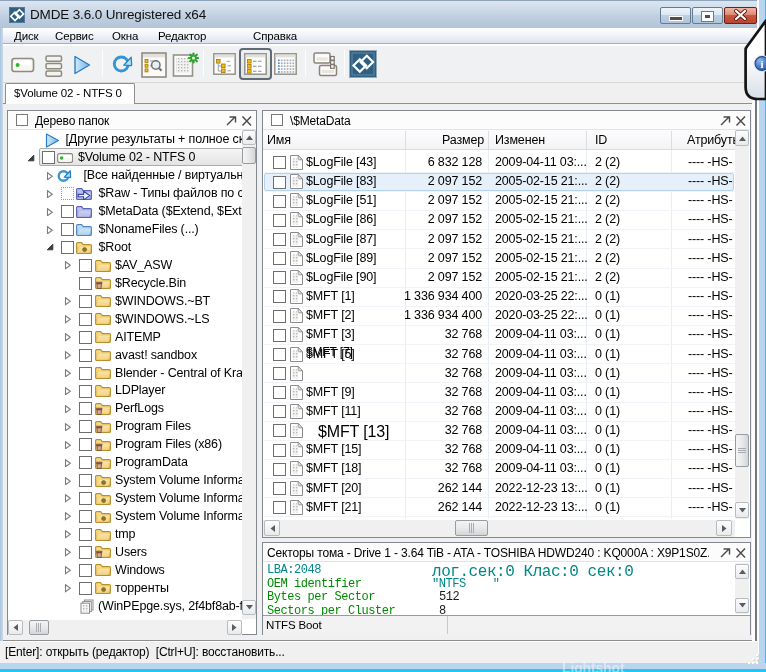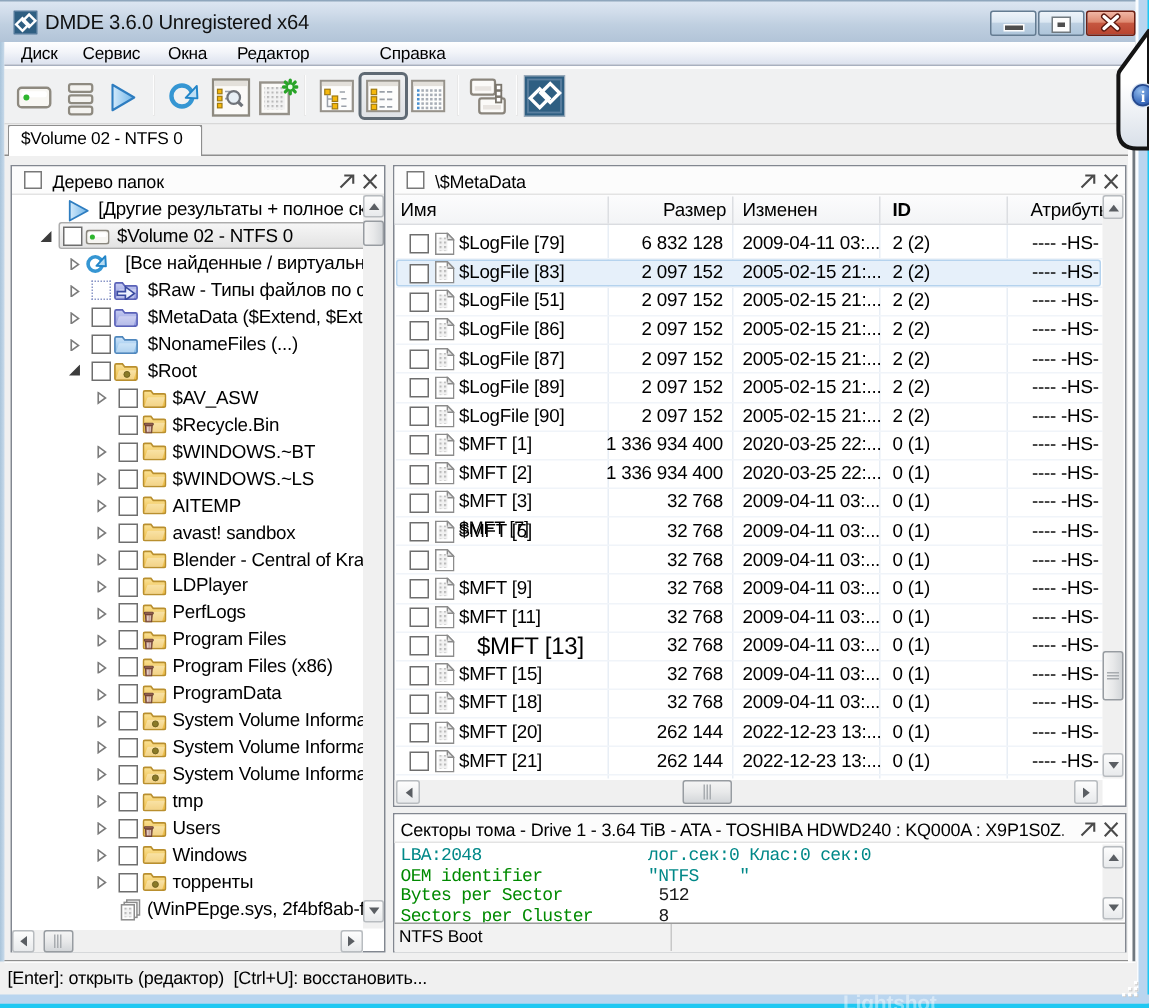--- a/index.html
+++ b/index.html
@@ -549,34 +549,34 @@
       <path d="M-2.5 -3.5 L2 0 L-2.5 3.5 Z" transform="translate(0 0) translate(0 0)" fill="#5a5e63"></path>
     </svg>
 <div class="abs" style="left:263px;top:130px;width:472px;height:20px;background:linear-gradient(180deg,#fcfcfd,#f3f4f6);border-bottom:1px solid #dadce0;"></div>
 <div class="abs" style="left:405px;top:131px;width:1px;height:18px;background:#dcdee2;"></div>
 <div class="abs" style="left:488px;top:131px;width:1px;height:18px;background:#dcdee2;"></div>
 <div class="abs" style="left:586px;top:131px;width:1px;height:18px;background:#dcdee2;"></div>
 <div class="abs" style="left:671px;top:131px;width:1px;height:18px;background:#dcdee2;"></div>
 <div class="txt" style="left:267px;top:133px;font-size:12.5px;color:#000;font-weight:normal;">Имя</div>
 <div class="txt" style="left:442px;top:133px;font-size:12.5px;color:#000;font-weight:normal;">Размер</div>
 <div class="txt" style="left:495px;top:133px;font-size:12.5px;color:#000;font-weight:normal;">Изменен</div>
-<div class="txt" style="left:595px;top:133px;font-size:12.5px;color:#000;font-weight:bold;">ID</div>
+<div class="txt" style="left:595px;top:133px;font-size:12.5px;color:#000;font-weight:normal;">ID</div>
 <div class="txt" style="left:687px;top:133px;font-size:12.5px;color:#000;font-weight:normal;">Атрибуты</div>
 <div class="abs" style="left:405px;top:150px;width:1px;height:369px;background:#e8eef5;"></div>
 <div class="abs" style="left:488px;top:150px;width:1px;height:369px;background:#e8eef5;"></div>
 <div class="abs" style="left:586px;top:150px;width:1px;height:369px;background:#e8eef5;"></div>
 <div class="abs" style="left:671px;top:150px;width:1px;height:369px;background:#e8eef5;"></div>
 <div class="hline" style="left:264px;top:171.8px;width:471px;background:#f0f4f9;"></div>
 <div class="cb" style="left:273px;top:156.3px;"></div>
 <svg class="abs" style="left:290px;top:155.0px" width="13" height="15" viewBox="0 0 13 15">
       <path d="M0.5 0.5 H8.2 L12.5 4.8 V14.5 H0.5 Z" fill="#fff" stroke="#8c8c8c"></path>
       <path d="M8.2 0.5 V4.8 H12.5 Z" fill="#e4e4e4" stroke="#8c8c8c" stroke-width="0.9"></path>
       <rect x="2.3" y="3.4" width="6" height="9" fill="url(#dots)"></rect>
     </svg>
-<div class="txt" style="left:306px;top:155.0px;font-size:12.5px;">$LogFile [79]</div>
+<div class="txt" style="left:306px;top:155.0px;font-size:12.5px;">$LogFile [43]</div>
 <div class="txt" style="left:340px;top:155.0px;width:142px;text-align:right;font-size:12.5px;">6 832 128</div>
 <div class="txt" style="left:495px;top:155.0px;font-size:12.5px;">2009-04-11 03:...</div>
 <div class="txt" style="left:595px;top:155.0px;font-size:12.5px;">2 (2)</div>
 <div class="txt" style="left:688px;top:155.0px;font-size:12.5px;">---- -HS-</div>
 <div class="hline" style="left:264px;top:190.9px;width:471px;background:#f0f4f9;"></div>
 <div class="abs" style="left:264px;top:172.5px;width:470px;height:18.8px;background:#e6f0fa;border:1px solid #b5d3ee;border-radius:2px;"></div>
 <div class="cb" style="left:273px;top:175.5px;"></div>
 <svg class="abs" style="left:290px;top:174.2px" width="13" height="15" viewBox="0 0 13 15">
       <path d="M0.5 0.5 H8.2 L12.5 4.8 V14.5 H0.5 Z" fill="#fff" stroke="#8c8c8c"></path>
       <path d="M8.2 0.5 V4.8 H12.5 Z" fill="#e4e4e4" stroke="#8c8c8c" stroke-width="0.9"></path>
@@ -815,21 +815,21 @@
     </svg>
 <div class="abs" style="left:263px;top:543px;width:487px;height:19px;background:#fcfcfc;border-bottom:1px solid #e3e3e3;"></div>
 <div class="txt" style="left:267px;top:546px;font-size:12px;color:#000;font-weight:normal;max-width:442px;overflow:hidden;">Секторы тома - Drive 1 - 3.64 TiB - ATA - TOSHIBA HDWD240 : KQ000A : X9P1S0Z...</div>
 <svg class="abs" style="left:719px;top:547px" width="13" height="12" viewBox="0 0 13 12">
       <path d="M2 10 L10 2 M4.5 2 H10.5 V7.5" fill="none" stroke="#4a4a4a" stroke-width="1.4"></path>
     </svg>
 <svg class="abs" style="left:735px;top:547px" width="12" height="12" viewBox="0 0 12 12">
       <path d="M1.5 1.5 L10 10.5 M10 1.5 L1.5 10.5" fill="none" stroke="#4a4a4a" stroke-width="1.4"></path>
     </svg>
 <div class="txt" style="left:267px;top:562.8px;font-size:12px;letter-spacing:-0.45px;font-family:'Liberation Mono',monospace;color:#008888;">LBA:2048</div>
-<div class="txt" style="left:432px;top:562.8px;font-size:12px;letter-spacing:-0.45px;font-family:'Liberation Mono',monospace;color:#008888;">лог.сек:0 Клас:0 сек:0</div>
+<div class="txt" style="left:432px;top:562.8px;font-size:16px;letter-spacing:-0.45px;font-family:'Liberation Mono',monospace;color:#008888;">лог.сек:0 Клас:0 сек:0</div>
 <div class="txt" style="left:267px;top:576.6px;font-size:12px;letter-spacing:-0.45px;font-family:'Liberation Mono',monospace;color:#008a00;">OEM identifier</div>
 <div class="txt" style="left:432px;top:576.6px;font-size:12px;letter-spacing:-0.45px;font-family:'Liberation Mono',monospace;color:#008888;">"NTFS    "</div>
 <div class="txt" style="left:267px;top:590.4px;font-size:12px;letter-spacing:-0.45px;font-family:'Liberation Mono',monospace;color:#008a00;">Bytes per Sector</div>
 <div class="txt" style="left:439px;top:590.4px;font-size:12px;letter-spacing:-0.45px;font-family:'Liberation Mono',monospace;color:#1a1a1a;">512</div>
 <div class="txt" style="left:267px;top:604.2px;font-size:12px;letter-spacing:-0.45px;font-family:'Liberation Mono',monospace;color:#008a00;">Sectors per Cluster</div>
 <div class="txt" style="left:439px;top:604.2px;font-size:12px;letter-spacing:-0.45px;font-family:'Liberation Mono',monospace;color:#1a1a1a;">8</div>
 <div class="abs" style="left:735px;top:563px;width:14px;height:51px;background:#f0f0f0;"></div>
 <div class="abs" style="left:735px;top:564px;width:14px;height:15px;background:linear-gradient(180deg,#fdfdfd,#e8eaec);border:1px solid #b8bcc0;border-radius:2px;"></div>
 <svg class="abs" style="left:738.5px;top:568.0px" width="7" height="7" viewBox="-3.5 -3.5 7 7">
       <path d="M0 2.5 L3.5 -2 L7 2.5 Z" transform="translate(0 0) translate(-3.5 0)" fill="#5a5e63"></path>

